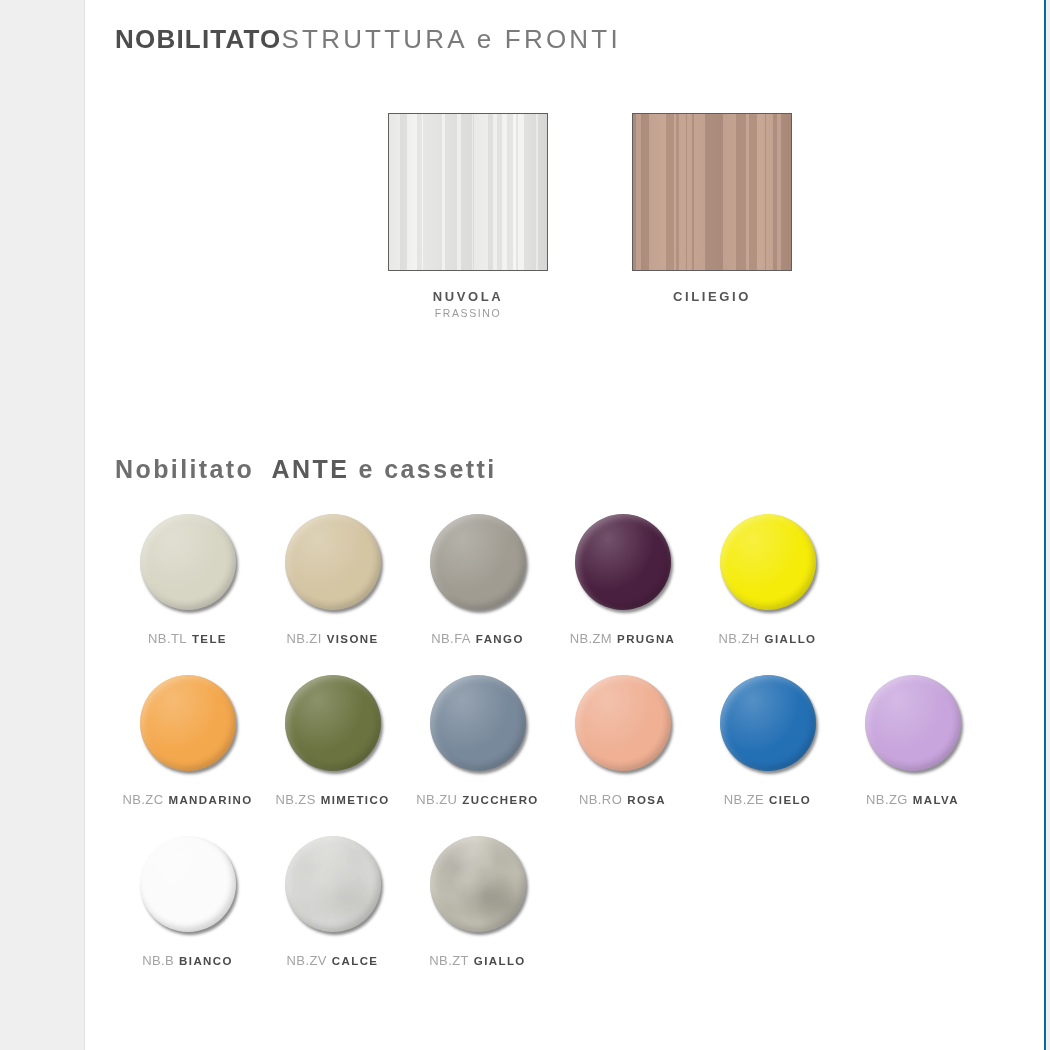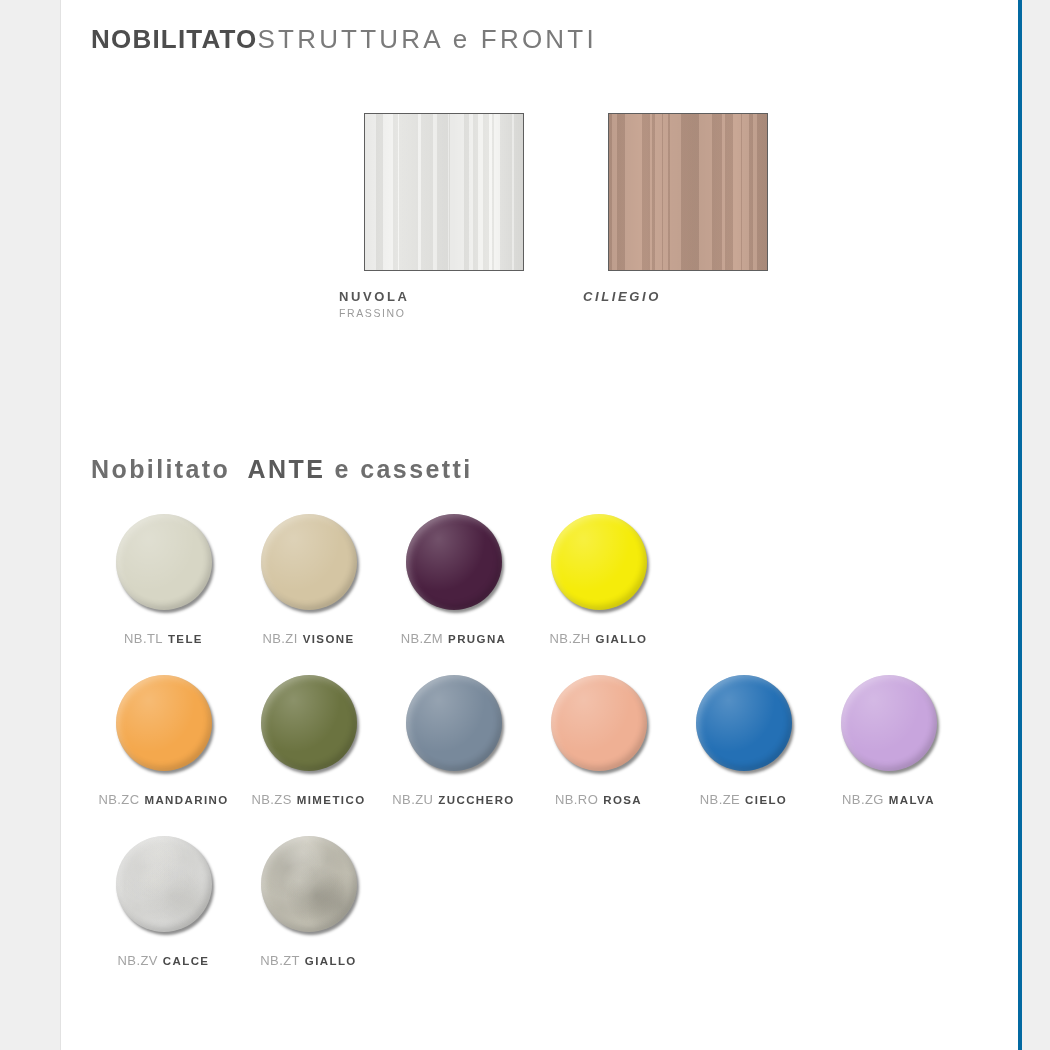--- a/index.html
+++ b/index.html
@@ -7,27 +7,27 @@
     padding: 0;
     background: #efefef;
     width: 1050px;
     height: 1050px;
     overflow: hidden;
     font-family: "Liberation Sans", sans-serif;
   }
 
   #page {
     position: absolute;
-    left: 60px;
+    left: 84px;
     top: 0;
     width: 962px;
     height: 1050px;
     background: #ffffff;
     border-left: 1px solid #e2e2e2;
-    border-right: 4px solid #0369a1;
+    border-right: 2px solid #0369a1;
     box-sizing: border-box;
   }
 
   
   .section-one-title {
     position: absolute;
     left: 30px;
     top: 22px;
     white-space: nowrap;
     font-size: 26px;
@@ -60,20 +60,21 @@
   .wood-row {
     position: absolute;
     left: 0;
     top: 113px;
     width: 100%;
     height: 230px;
   }
   .wood-item {
     position: absolute;
     width: 210px;
+    text-align: center;
   }
   .wood-tile {
     width: 160px;
     height: 158px;
     margin: 0 auto;
     border: 1px solid #5e5e5e;
     box-sizing: border-box;
     position: relative;
     overflow: hidden;
   }
@@ -163,21 +164,21 @@
 
   <div class="wood-row" id="wood-row">
       <div class="wood-item" style="left: 278px;">
         <div class="wood-tile" style="background: rgb(246, 246, 244); border-color: rgb(94, 94, 94);">
           <div class="wood-grain" style="background: linear-gradient(90deg, rgb(246, 246, 244) 0%, rgb(246, 246, 244) 2.75%, rgb(246, 246, 244) 2.75%, rgb(246, 246, 244) 3.86%, rgb(246, 246, 244) 3.86%, rgb(246, 246, 244) 7.04%, rgb(227, 227, 224) 7.04%, rgb(227, 227, 224) 9.52%, rgb(227, 227, 224) 9.52%, rgb(227, 227, 224) 10.18%, rgb(227, 227, 224) 10.18%, rgb(227, 227, 224) 11.37%, rgb(246, 246, 244) 11.37%, rgb(246, 246, 244) 13.07%, rgb(246, 246, 244) 13.07%, rgb(246, 246, 244) 15.8%, rgb(246, 246, 244) 15.8%, rgb(246, 246, 244) 18.01%, rgb(227, 227, 224) 18.01%, rgb(227, 227, 224) 20.71%, rgb(246, 246, 244) 20.71%, rgb(246, 246, 244) 21.51%, rgb(227, 227, 224) 21.51%, rgb(227, 227, 224) 25.08%, rgb(227, 227, 224) 25.08%, rgb(227, 227, 224) 25.64%, rgb(227, 227, 224) 25.64%, rgb(227, 227, 224) 28.21%, rgb(227, 227, 224) 28.21%, rgb(227, 227, 224) 31.09%, rgb(227, 227, 224) 31.09%, rgb(227, 227, 224) 33.5%, rgb(246, 246, 244) 33.5%, rgb(246, 246, 244) 35.54%, rgb(227, 227, 224) 35.54%, rgb(227, 227, 224) 39.13%, rgb(227, 227, 224) 39.13%, rgb(227, 227, 224) 41.8%, rgb(227, 227, 224) 41.8%, rgb(227, 227, 224) 43.18%, rgb(246, 246, 244) 43.18%, rgb(246, 246, 244) 43.75%, rgb(246, 246, 244) 43.75%, rgb(246, 246, 244) 45.42%, rgb(227, 227, 224) 45.42%, rgb(227, 227, 224) 48.07%, rgb(227, 227, 224) 48.07%, rgb(227, 227, 224) 49.74%, rgb(246, 246, 244) 49.74%, rgb(246, 246, 244) 50.29%, rgb(227, 227, 224) 50.29%, rgb(227, 227, 224) 52.54%, rgb(246, 246, 244) 52.54%, rgb(246, 246, 244) 53.24%, rgb(227, 227, 224) 53.24%, rgb(227, 227, 224) 53.66%, rgb(246, 246, 244) 53.66%, rgb(246, 246, 244) 57.08%, rgb(246, 246, 244) 57.08%, rgb(246, 246, 244) 57.7%, rgb(246, 246, 244) 57.7%, rgb(246, 246, 244) 59.89%, rgb(246, 246, 244) 59.89%, rgb(246, 246, 244) 61.17%, rgb(246, 246, 244) 61.17%, rgb(246, 246, 244) 62.54%, rgb(227, 227, 224) 62.54%, rgb(227, 227, 224) 65.62%, rgb(246, 246, 244) 65.62%, rgb(246, 246, 244) 68.44%, rgb(227, 227, 224) 68.44%, rgb(227, 227, 224) 71.76%, rgb(246, 246, 244) 71.76%, rgb(246, 246, 244) 74.82%, rgb(227, 227, 224) 74.82%, rgb(227, 227, 224) 78.39%, rgb(246, 246, 244) 78.39%, rgb(246, 246, 244) 80.42%, rgb(227, 227, 224) 80.42%, rgb(227, 227, 224) 81.88%, rgb(246, 246, 244) 81.88%, rgb(246, 246, 244) 83.54%, rgb(246, 246, 244) 83.54%, rgb(246, 246, 244) 85.44%, rgb(227, 227, 224) 85.44%, rgb(227, 227, 224) 88.96%, rgb(227, 227, 224) 88.96%, rgb(227, 227, 224) 91.52%, rgb(227, 227, 224) 91.52%, rgb(227, 227, 224) 93.06%, rgb(246, 246, 244) 93.06%, rgb(246, 246, 244) 94.1%, rgb(227, 227, 224) 94.1%, rgb(227, 227, 224) 97.69%, rgb(227, 227, 224) 97.69%, rgb(227, 227, 224) 100%); opacity: 0.85;"></div>
           <div class="wood-grain" style="background: linear-gradient(90deg, rgba(0, 0, 0, 0.06), rgba(0, 0, 0, 0) 22%, rgba(0, 0, 0, 0.05) 55%, rgba(0, 0, 0, 0) 80%, rgba(0, 0, 0, 0.07));"></div>
         </div>
         <div class="wood-name">NUVOLA</div>
         <div class="wood-sub">FRASSINO</div>
       </div>
-      <div class="wood-item" style="left: 522px; font-style: italic;">
+      <div class="wood-item" style="left: 522px;">
         <div class="wood-tile" style="background: rgb(201, 167, 149); border-color: rgb(94, 94, 94);">
           <div class="wood-grain" style="background: linear-gradient(90deg, rgb(176, 143, 126) 0%, rgb(176, 143, 126) 1.99%, rgb(201, 167, 149) 1.99%, rgb(201, 167, 149) 3.89%, rgb(201, 167, 149) 3.89%, rgb(201, 167, 149) 4.81%, rgb(176, 143, 126) 4.81%, rgb(176, 143, 126) 7.01%, rgb(176, 143, 126) 7.01%, rgb(176, 143, 126) 9.99%, rgb(201, 167, 149) 9.99%, rgb(201, 167, 149) 11.77%, rgb(201, 167, 149) 11.77%, rgb(201, 167, 149) 14.51%, rgb(201, 167, 149) 14.51%, rgb(201, 167, 149) 17.21%, rgb(201, 167, 149) 17.21%, rgb(201, 167, 149) 20.58%, rgb(176, 143, 126) 20.58%, rgb(176, 143, 126) 22.87%, rgb(176, 143, 126) 22.87%, rgb(176, 143, 126) 25.94%, rgb(201, 167, 149) 25.94%, rgb(201, 167, 149) 27.01%, rgb(176, 143, 126) 27.01%, rgb(176, 143, 126) 27.87%, rgb(176, 143, 126) 27.87%, rgb(176, 143, 126) 29.14%, rgb(201, 167, 149) 29.14%, rgb(201, 167, 149) 32.24%, rgb(201, 167, 149) 32.24%, rgb(201, 167, 149) 33.23%, rgb(176, 143, 126) 33.23%, rgb(176, 143, 126) 33.96%, rgb(201, 167, 149) 33.96%, rgb(201, 167, 149) 37.44%, rgb(176, 143, 126) 37.44%, rgb(176, 143, 126) 38.7%, rgb(201, 167, 149) 38.7%, rgb(201, 167, 149) 39.78%, rgb(201, 167, 149) 39.78%, rgb(201, 167, 149) 42.83%, rgb(201, 167, 149) 42.83%, rgb(201, 167, 149) 45.38%, rgb(176, 143, 126) 45.38%, rgb(176, 143, 126) 47.81%, rgb(176, 143, 126) 47.81%, rgb(176, 143, 126) 49.31%, rgb(176, 143, 126) 49.31%, rgb(176, 143, 126) 51.88%, rgb(176, 143, 126) 51.88%, rgb(176, 143, 126) 54.31%, rgb(176, 143, 126) 54.31%, rgb(176, 143, 126) 57.13%, rgb(201, 167, 149) 57.13%, rgb(201, 167, 149) 60.11%, rgb(201, 167, 149) 60.11%, rgb(201, 167, 149) 61.46%, rgb(201, 167, 149) 61.46%, rgb(201, 167, 149) 64.88%, rgb(176, 143, 126) 64.88%, rgb(176, 143, 126) 68.28%, rgb(176, 143, 126) 68.28%, rgb(176, 143, 126) 71.32%, rgb(201, 167, 149) 71.32%, rgb(201, 167, 149) 72.74%, rgb(201, 167, 149) 72.74%, rgb(201, 167, 149) 73.7%, rgb(176, 143, 126) 73.7%, rgb(176, 143, 126) 76.68%, rgb(176, 143, 126) 76.68%, rgb(176, 143, 126) 78.47%, rgb(201, 167, 149) 78.47%, rgb(201, 167, 149) 79.29%, rgb(201, 167, 149) 79.29%, rgb(201, 167, 149) 82.75%, rgb(201, 167, 149) 82.75%, rgb(201, 167, 149) 83.23%, rgb(176, 143, 126) 83.23%, rgb(176, 143, 126) 84.16%, rgb(201, 167, 149) 84.16%, rgb(201, 167, 149) 86.31%, rgb(201, 167, 149) 86.31%, rgb(201, 167, 149) 88.87%, rgb(176, 143, 126) 88.87%, rgb(176, 143, 126) 90.84%, rgb(201, 167, 149) 90.84%, rgb(201, 167, 149) 93.88%, rgb(176, 143, 126) 93.88%, rgb(176, 143, 126) 95.64%, rgb(176, 143, 126) 95.64%, rgb(176, 143, 126) 99.22%, rgb(176, 143, 126) 99.22%, rgb(176, 143, 126) 100%); opacity: 0.85;"></div>
           <div class="wood-grain" style="background: linear-gradient(90deg, rgba(0, 0, 0, 0.06), rgba(0, 0, 0, 0) 22%, rgba(0, 0, 0, 0.05) 55%, rgba(0, 0, 0, 0) 80%, rgba(0, 0, 0, 0.07));"></div>
         </div>
         <div class="wood-name">CILIEGIO</div>
       </div>
     </div>
 
   <div class="section-two-title">
     <span>Nobilitato </span><span class="strong">ANTE</span><span> e cassetti</span>
@@ -196,20 +197,28 @@
         <div class="circle-cell">
           <div class="circle-wrap">
             <div class="circle" style="background: rgb(212, 197, 163);">
               <div class="circle-tex" style="background: radial-gradient(at 34% 26%, rgba(255, 255, 255, 0.22) 0%, rgba(255, 255, 255, 0) 52%);"></div>
             </div>
           </div>
           <div class="swatch-label"><span class="swatch-code">NB.ZI</span><span class="swatch-name">VISONE</span></div>
         </div>
         <div class="circle-cell">
           <div class="circle-wrap">
+            <div class="circle" style="background: rgb(160, 156, 146);">
+              <div class="circle-tex" style="background: radial-gradient(at 34% 26%, rgba(255, 255, 255, 0.22) 0%, rgba(255, 255, 255, 0) 52%);"></div>
+            </div>
+          </div>
+          <div class="swatch-label"><span class="swatch-code">NB.FA</span><span class="swatch-name">FANGO</span></div>
+        </div>
+        <div class="circle-cell">
+          <div class="circle-wrap">
             <div class="circle" style="background: rgb(74, 32, 64);">
               <div class="circle-tex" style="background: radial-gradient(at 34% 26%, rgba(255, 255, 255, 0.22) 0%, rgba(255, 255, 255, 0) 52%);"></div>
             </div>
           </div>
           <div class="swatch-label"><span class="swatch-code">NB.ZM</span><span class="swatch-name">PRUGNA</span></div>
         </div>
         <div class="circle-cell">
           <div class="circle-wrap">
             <div class="circle" style="background: rgb(245, 236, 10);">
               <div class="circle-tex" style="background: radial-gradient(at 34% 26%, rgba(255, 255, 255, 0.22) 0%, rgba(255, 255, 255, 0) 52%);"></div>
@@ -262,20 +271,28 @@
         <div class="circle-cell">
           <div class="circle-wrap">
             <div class="circle" style="background: rgb(200, 165, 221);">
               <div class="circle-tex" style="background: radial-gradient(at 34% 26%, rgba(255, 255, 255, 0.22) 0%, rgba(255, 255, 255, 0) 52%);"></div>
             </div>
           </div>
           <div class="swatch-label"><span class="swatch-code">NB.ZG</span><span class="swatch-name">MALVA</span></div>
         </div>
       </div>
       <div class="circle-row">
+        <div class="circle-cell">
+          <div class="circle-wrap">
+            <div class="circle" style="background: rgb(251, 251, 251);">
+              <div class="circle-tex" style="background: radial-gradient(at 34% 26%, rgba(255, 255, 255, 0.22) 0%, rgba(255, 255, 255, 0) 52%);"></div>
+            </div>
+          </div>
+          <div class="swatch-label"><span class="swatch-code">NB.B</span><span class="swatch-name">BIANCO</span></div>
+        </div>
         <div class="circle-cell">
           <div class="circle-wrap">
             <div class="circle" style="background: rgb(216, 216, 214);">
               <div class="circle-tex" style="background: radial-gradient(circle at 28% 32%, rgba(120, 118, 106, 0.12) 0%, rgba(120, 118, 106, 0) 34%), radial-gradient(circle at 70% 24%, rgba(150, 148, 138, 0.1) 0%, rgba(150, 148, 138, 0) 28%), radial-gradient(circle at 58% 62%, rgba(108, 106, 96, 0.12) 0%, rgba(108, 106, 96, 0) 38%), radial-gradient(circle at 22% 74%, rgba(160, 158, 148, 0.1) 0%, rgba(160, 158, 148, 0) 30%), radial-gradient(circle at 82% 72%, rgba(126, 124, 114, 0.12) 0%, rgba(126, 124, 114, 0) 32%), radial-gradient(circle at 44% 18%, rgba(236, 234, 226, 0.22) 0%, rgba(236, 234, 226, 0) 26%), radial-gradient(circle at 40% 46%, rgba(245, 243, 232, 0.2) 0%, rgba(245, 243, 232, 0) 22%);"></div>
               <div class="circle-tex" style="background: radial-gradient(at 34% 26%, rgba(255, 255, 255, 0.22) 0%, rgba(255, 255, 255, 0) 52%);"></div>
             </div>
           </div>
           <div class="swatch-label"><span class="swatch-code">NB.ZV</span><span class="swatch-name">CALCE</span></div>
         </div>
         <div class="circle-cell">

